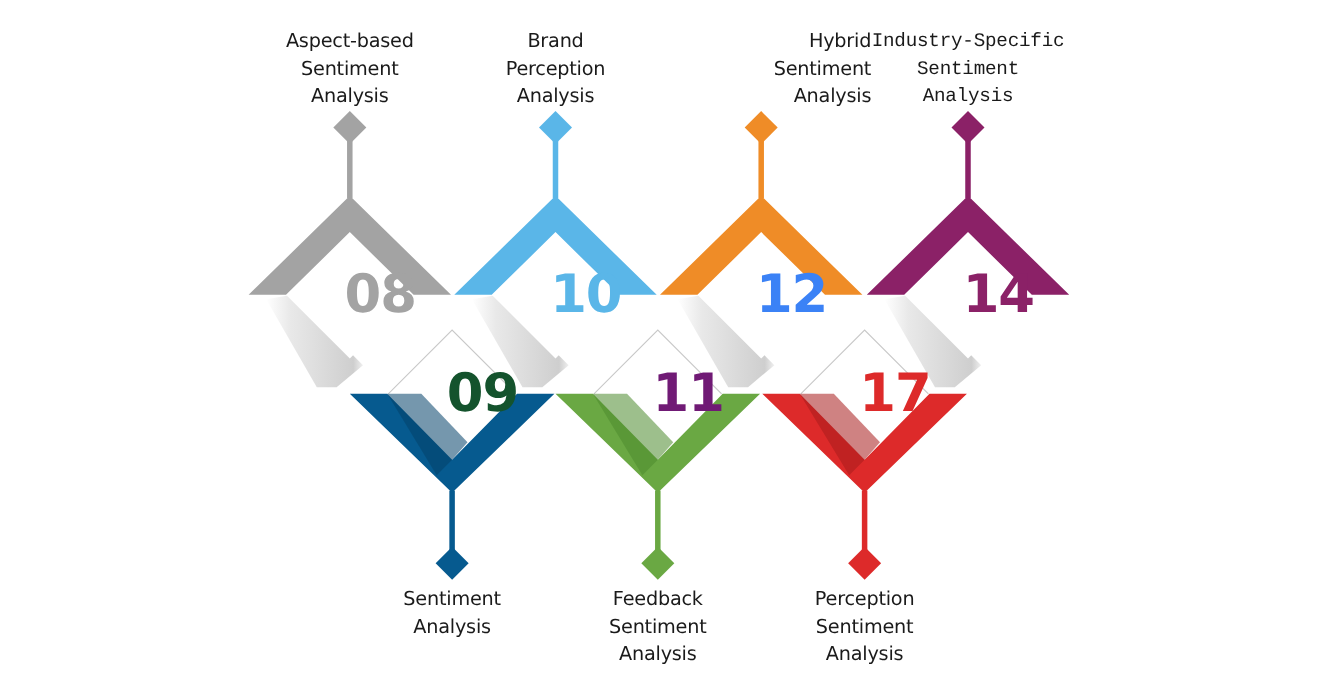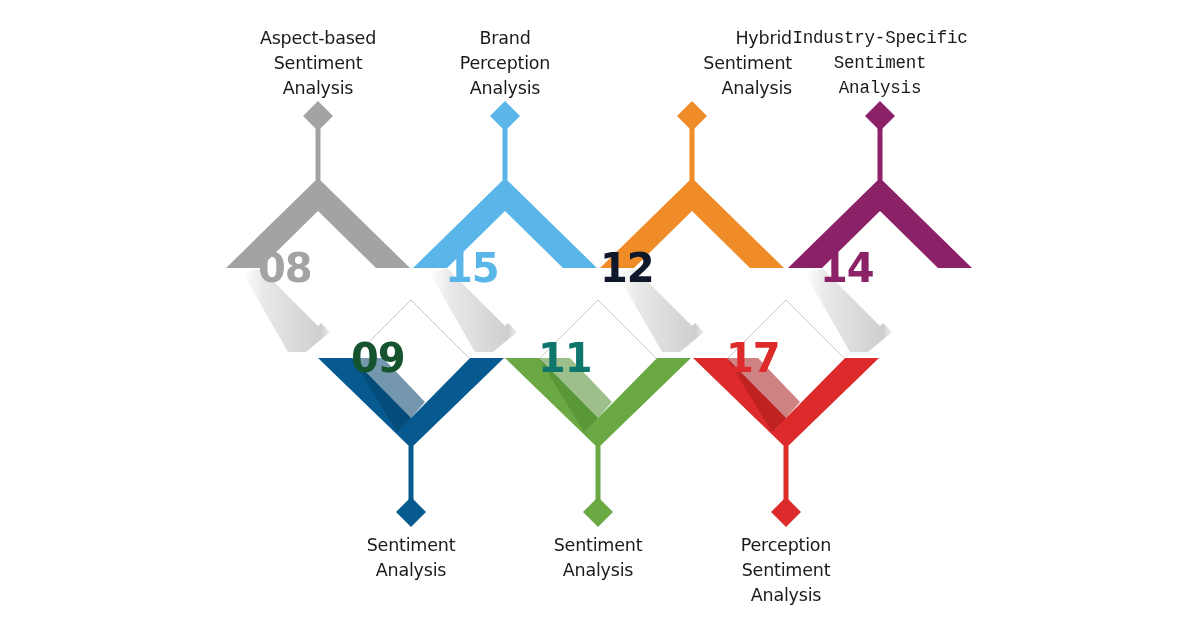--- a/index.html
+++ b/index.html
@@ -1,20 +1,20 @@
 <!DOCTYPE html>
 <html><head>
 <meta charset="utf-8">
 <style>
   html, body { margin: 0; padding: 0; background: #ffffff; }
   body { width: 1200px; height: 628px; position: relative; overflow: hidden; font-family: "DejaVu Sans", sans-serif; }
   #stage { position: absolute; left: 0; top: 0; width: 1200px; height: 485px; }
   .label { position: absolute; width: 200px; text-align: center; font-family: "DejaVu Sans", sans-serif; font-size: 17.5px; line-height: 25px; color: #1a1a1a; letter-spacing: -0.2px; }
   .label span { display: block; white-space: nowrap; }
-  .num { position: absolute; width: 120px; text-align: left; font-family: "DejaVu Sans", sans-serif; font-weight: bold; font-size: 40px; line-height: 44px; letter-spacing: -1px; }
+  .num { position: absolute; width: 120px; text-align: right; font-family: "DejaVu Sans", sans-serif; font-weight: bold; font-size: 48px; line-height: 44px; letter-spacing: -1px; }
 </style>
 </head>
 <body>
 
 <div id="stage">
   <svg id="shapes" width="1200" height="628" viewBox="0 0 1200 628" xmlns="http://www.w3.org/2000/svg" style="position:absolute;left:0;top:0;">
     <defs>
       <linearGradient id="fold" x1="0" y1="0" x2="1" y2="0">
         <stop offset="0" stop-color="#ffffff"></stop>
         <stop offset="0.25" stop-color="#e6e6e6"></stop>
@@ -91,34 +91,35 @@
     <span>Sentiment</span>
     <span>Analysis</span>
   </div>
   <div class="num" style="left:351px;top:336px;color:#14532d;">09</div>
 
   <div class="label" style="left:405px;top:26px;">
     <span>Brand</span>
     <span>Perception</span>
     <span>Analysis</span>
   </div>
-  <div class="num" style="left:445px;top:246px;color:#5ab6e8;">15</div>
+  <div class="num" style="left:445px;top:246px;color:#5ab6e8;">10</div>
 
   <div class="label" style="left:498px;top:533px;">
+    <span>Feedback</span>
     <span>Sentiment</span>
     <span>Analysis</span>
   </div>
-  <div class="num" style="left:538px;top:336px;color:#0f766e;">11</div>
+  <div class="num" style="left:538px;top:336px;color:#701a75;">11</div>
 
   <div class="label" style="left:592px;top:26px;text-align:right;">
     <span>Hybrid</span>
     <span>Sentiment</span>
     <span>Analysis</span>
   </div>
-  <div class="num" style="left:600px;top:246px;color:#0f172a;">12</div>
+  <div class="num" style="left:632px;top:246px;color:#3b82f6;">12</div>
 
   <div class="label" style="left:686px;top:533px;">
     <span>Perception</span>
     <span>Sentiment</span>
     <span>Analysis</span>
   </div>
   <div class="num" style="left:726px;top:336px;color:#dd2a2a;">17</div>
 
   <div class="label" style="left:780px;top:26px;font-family:Liberation Mono, monospace;">
     <span>Industry-Specific</span>

